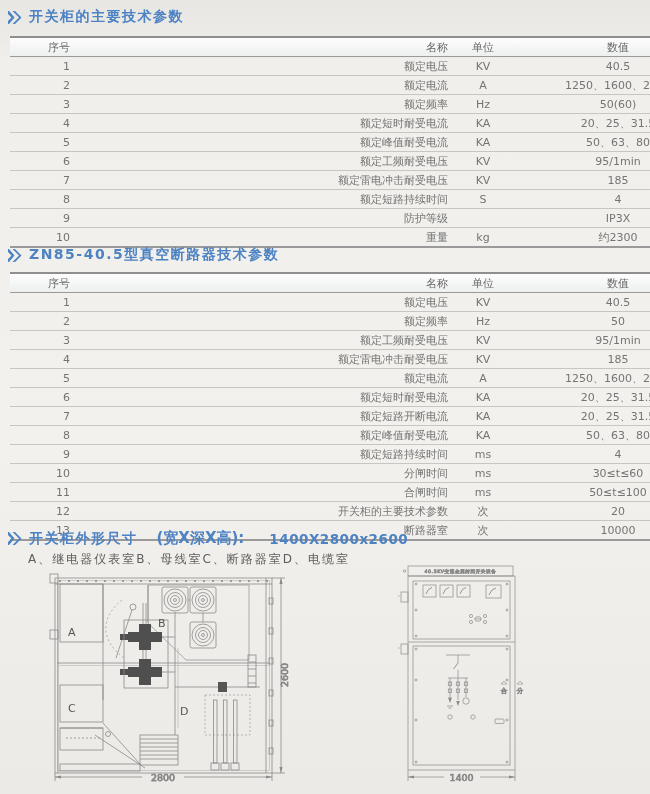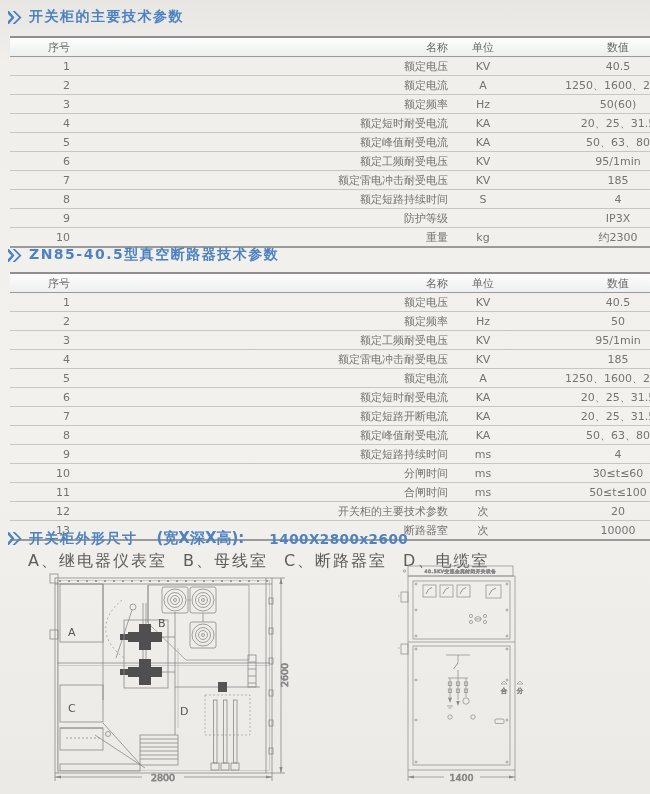--- a/index.html
+++ b/index.html
@@ -20,21 +20,21 @@
     font-size:11px;color:#747474;
   }
   table.ptable th,table.ptable td{height:18px;padding:0;font-weight:normal;overflow:hidden;white-space:nowrap;}
   table.ptable th{border-bottom:1px solid #9a9a9a;background:linear-gradient(#fdfdfc,#edf0ef);color:#666;}
   table.ptable td{border-bottom:1px solid #c6c6c5;}
   table.ptable tbody tr:last-child td{border-bottom:none;}
   table.ptable .c0{width:60px;text-align:right;}
   table.ptable .c1{width:300px;text-align:right;padding-left:78px;}
   table.ptable .c2{width:70px;text-align:center;margin-top:29px;}
   table.ptable .c3{width:200px;text-align:center;}
-  #legend{position:absolute;left:28px;top:551px;font-size:16px;color:#5d5d5d;display:flex;gap:16px;letter-spacing:2px;white-space:nowrap;}
+  #legend{position:absolute;left:28px;top:551px;font-size:12px;color:#5d5d5d;display:flex;letter-spacing:2px;white-space:nowrap;}
   svg text{font-family:"DejaVu Sans","Liberation Sans",sans-serif;}
   .drawing{position:absolute;}
 </style>
 </head>
 <body>
 
 <div class="sec-title" style="top:8px;">
   <span class="sec-icon">
     <svg width="16" height="13" viewBox="0 0 16 13">
       <path d="M1 0 L6.5 6.5 L1 13 L0 13 L0 10 L3.5 6.5 L0 3 L0 0 Z" fill="#4d82c3"></path>

